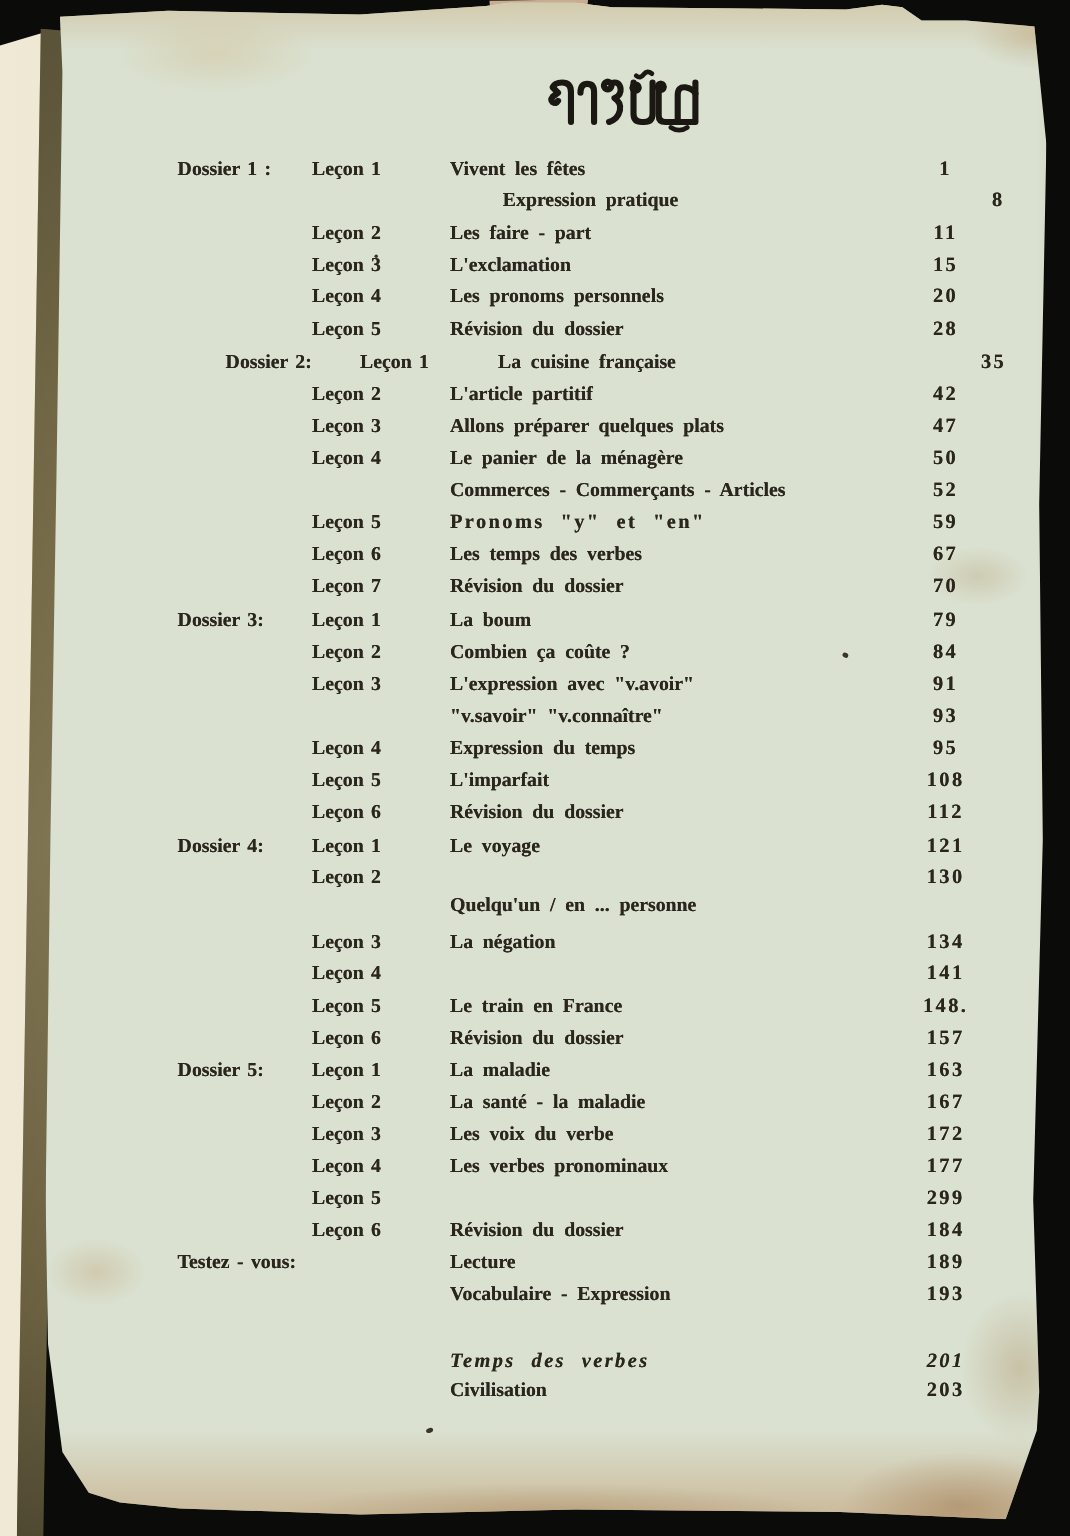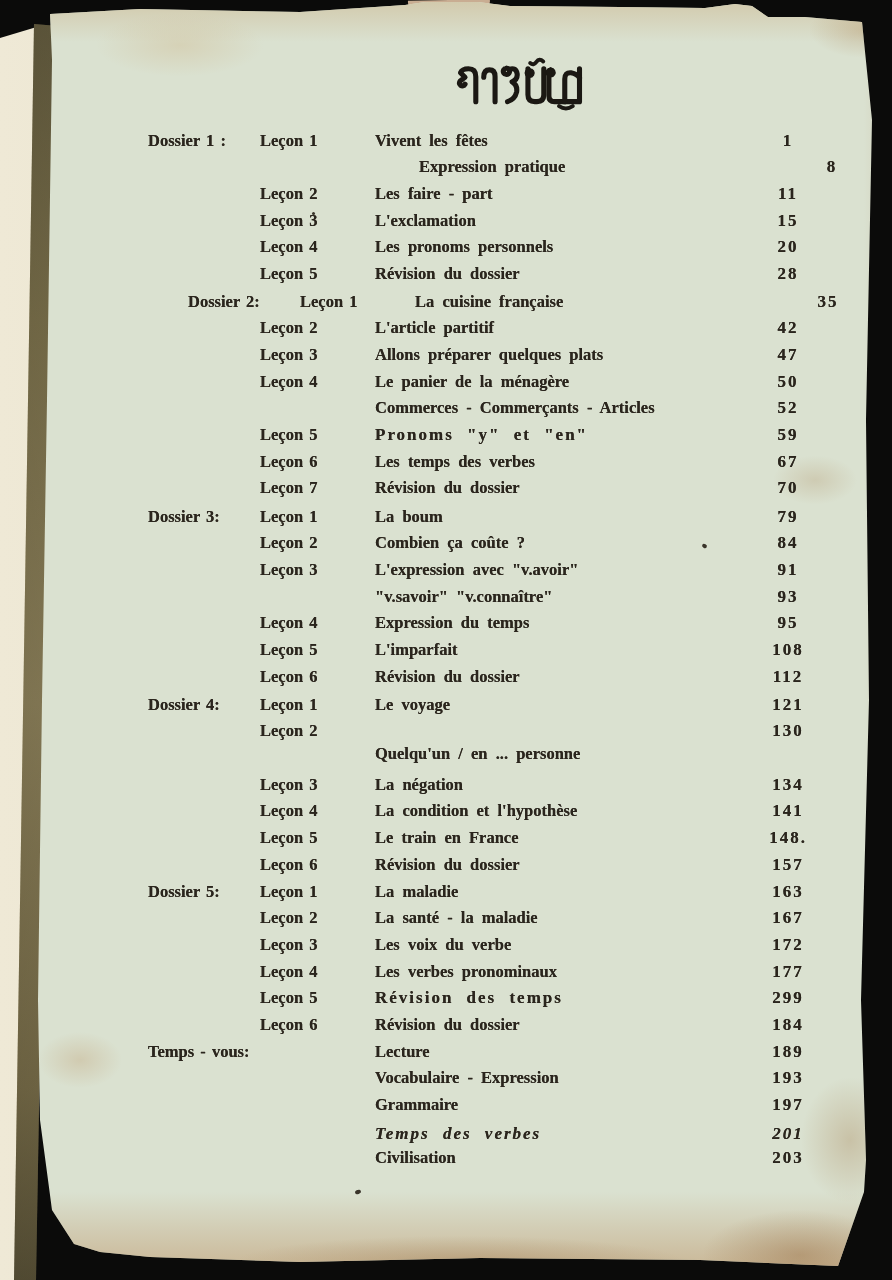--- a/index.html
+++ b/index.html
@@ -228,21 +228,20 @@
         <div class="row" style="top: 740px; text-decoration: underline;">
           <span class="cell c-title">Quelqu'un / en ... personne</span>
         </div>
         <div class="row" style="top: 770.6px;">
           <span class="cell c-lesson">Leçon 3</span>
           <span class="cell c-title">La négation</span>
           <span class="cell c-page">134</span>
         </div>
         <div class="row" style="top: 797.3px;">
           <span class="cell c-lesson">Leçon 4</span>
-          <span class="cell c-title">La condition et l'hypothèse</span>
           <span class="cell c-page">141</span>
         </div>
         <div class="row" style="top: 824px;">
           <span class="cell c-lesson">Leçon 5</span>
           <span class="cell c-title">Le train en France</span>
           <span class="cell c-page">148.</span>
         </div>
         <div class="row" style="top: 850.7px;">
           <span class="cell c-lesson">Leçon 6</span>
           <span class="cell c-title">Révision du dossier</span>
@@ -264,41 +263,36 @@
           <span class="cell c-title">Les voix du verbe</span>
           <span class="cell c-page">172</span>
         </div>
         <div class="row" style="top: 957.6px;">
           <span class="cell c-lesson">Leçon 4</span>
           <span class="cell c-title">Les verbes pronominaux</span>
           <span class="cell c-page">177</span>
         </div>
         <div class="row wide" style="top: 984.3px;">
           <span class="cell c-lesson">Leçon 5</span>
-          <span class="cell c-title">Révision des temps</span>
           <span class="cell c-page">299</span>
         </div>
         <div class="row" style="top: 1011px;">
           <span class="cell c-lesson">Leçon 6</span>
           <span class="cell c-title">Révision du dossier</span>
           <span class="cell c-page">184</span>
         </div>
         <div class="row" style="top: 1037.5px;">
-          <span class="cell c-dossier">Temps - vous:</span>
+          <span class="cell c-dossier">Testez - vous:</span>
           <span class="cell c-title">Lecture</span>
           <span class="cell c-page">189</span>
         </div>
         <div class="row" style="top: 1064.2px;">
           <span class="cell c-title">Vocabulaire - Expression</span>
           <span class="cell c-page">193</span>
         </div>
-        <div class="row" style="top: 1090.9px;">
-          <span class="cell c-title">Grammaire</span>
-          <span class="cell c-page">197</span>
-        </div>
         <div class="row wide" style="top: 1120px; font-style: italic;">
           <span class="cell c-title">Temps des verbes</span>
           <span class="cell c-page">201</span>
         </div>
         <div class="row" style="top: 1144.3px;">
           <span class="cell c-title">Civilisation</span>
           <span class="cell c-page">203</span>
         </div>
       </div>
   </div>

